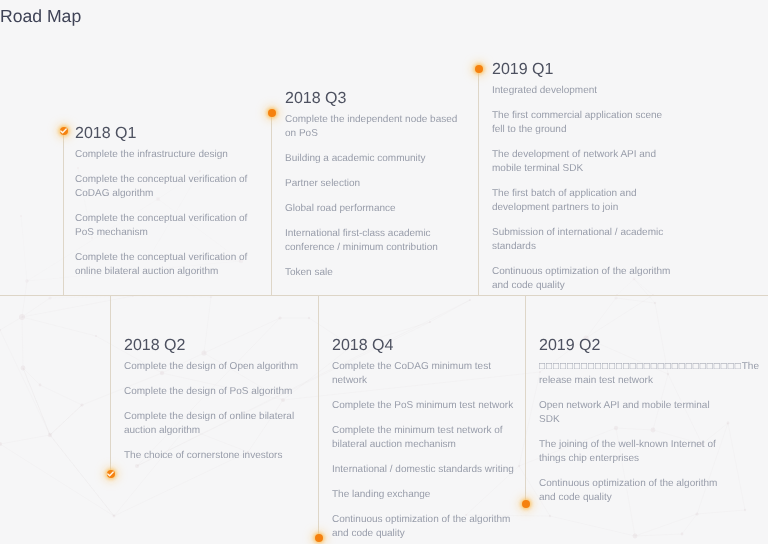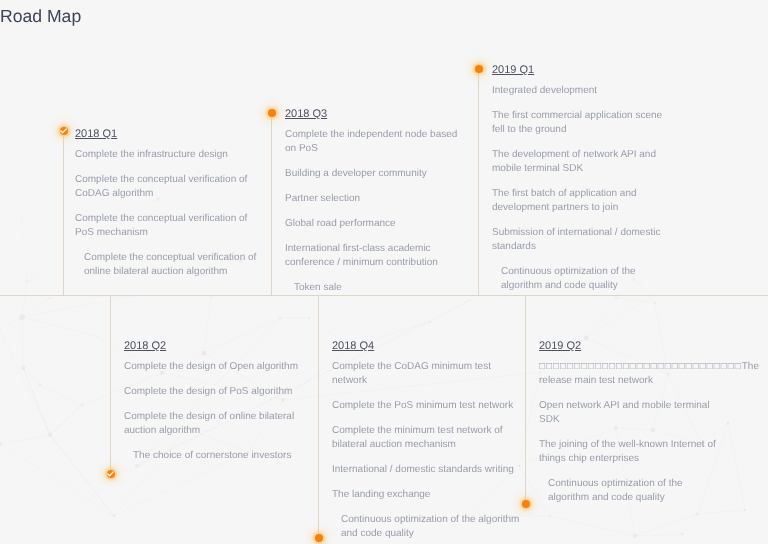--- a/index.html
+++ b/index.html
@@ -10,23 +10,23 @@
   .page{position:relative;width:768px;height:544px;overflow:hidden;background:#f6f6f7;}
   .bgnet{position:absolute;left:0;top:0;width:768px;height:544px;pointer-events:none;}
   .title{position:absolute;left:0;width:732px;top:5.2px;
          font-size:17.6px;line-height:22px;color:#3f4356;}
   .axis{position:absolute;left:0;top:295px;width:768px;height:1px;background:#ddd5c7;}
   .stem{position:absolute;width:1px;background:#ded6c8;}
   .dot{position:absolute;width:8px;height:8px;border-radius:50%;background:#f5810f;
        box-shadow:0 0 3px 1.8px rgba(251,193,96,.72), 0 0 9px 4px rgba(252,199,112,.40);}
   .dot .check{position:absolute;left:0.6px;top:1px;}
   .col{position:absolute;}
-  .q-title{font-size:11px;line-height:14px;color:#4d5160;margin:0 0 7px 0;white-space:nowrap;text-decoration:underline;}
+  .q-title{font-size:16px;line-height:14px;color:#4d5160;margin:0 0 7px 0;white-space:nowrap;}
   .q-item{font-size:10px;line-height:14.1px;color:#989daa;margin:0 0 10.8px 0;}
-  .q-item:last-child{margin-bottom:0;margin-left:9px;}
+  .q-item:last-child{margin-bottom:0;}
   .tofu{letter-spacing:0.95px;}
 </style>
 </head>
 <body>
 
 <div class="page">
   <svg class="bgnet" viewBox="0 0 768 544">
     <g>
     <line x1="22" y1="317" x2="50" y2="298" stroke="#cfc4c8" stroke-width="0.6" opacity="0.13"></line>
     <line x1="22" y1="317" x2="23" y2="368" stroke="#cfc4c8" stroke-width="0.6" opacity="0.13"></line>
@@ -166,38 +166,38 @@
     </div>
   <div class="col" style="left:75px;top:127px;width:186px">
     <div class="q-title">2018 Q1</div>
     <div class="q-item">Complete the infrastructure design</div>
     <div class="q-item">Complete the conceptual verification of CoDAG algorithm</div>
     <div class="q-item">Complete the conceptual verification of PoS mechanism</div>
     <div class="q-item">Complete the conceptual verification of online bilateral auction algorithm</div>
   </div>
   <div class="stem" style="left:271px;top:113px;height:182px"></div>
   <div class="dot" style="left:267.5px;top:109.0px"></div>
-  <div class="col" style="left:285px;top:107px;width:186px">
+  <div class="col" style="left:285px;top:92px;width:186px">
     <div class="q-title">2018 Q3</div>
     <div class="q-item">Complete the independent node based on PoS</div>
-    <div class="q-item">Building a developer community</div>
+    <div class="q-item">Building a academic community</div>
     <div class="q-item">Partner selection</div>
     <div class="q-item">Global road performance</div>
     <div class="q-item">International first-class academic conference / minimum contribution</div>
     <div class="q-item">Token sale</div>
   </div>
   <div class="stem" style="left:478px;top:69px;height:226px"></div>
   <div class="dot" style="left:474.5px;top:65.0px"></div>
   <div class="col" style="left:492px;top:63px;width:180px">
     <div class="q-title">2019 Q1</div>
     <div class="q-item">Integrated development</div>
     <div class="q-item">The first commercial application scene fell to the ground</div>
     <div class="q-item">The development of network API and mobile terminal SDK</div>
     <div class="q-item">The first batch of application and development partners to join</div>
-    <div class="q-item">Submission of international / domestic standards</div>
+    <div class="q-item">Submission of international / academic standards</div>
     <div class="q-item">Continuous optimization of the algorithm and code quality</div>
   </div>
   <div class="stem" style="left:110px;top:295px;height:179px"></div>
   <div class="dot" style="left:106.5px;top:470.0px">
       <svg class="check" width="7" height="6" viewBox="0 0 7 6">
         <path d="M0.8 2.9 L2.6 4.7 L6.2 0.9" fill="none" stroke="#fff6e6" stroke-width="1.4" stroke-linecap="round" stroke-linejoin="round"></path>
       </svg>
     </div>
   <div class="col" style="left:124px;top:339px;width:186px">
     <div class="q-title">2018 Q2</div>

